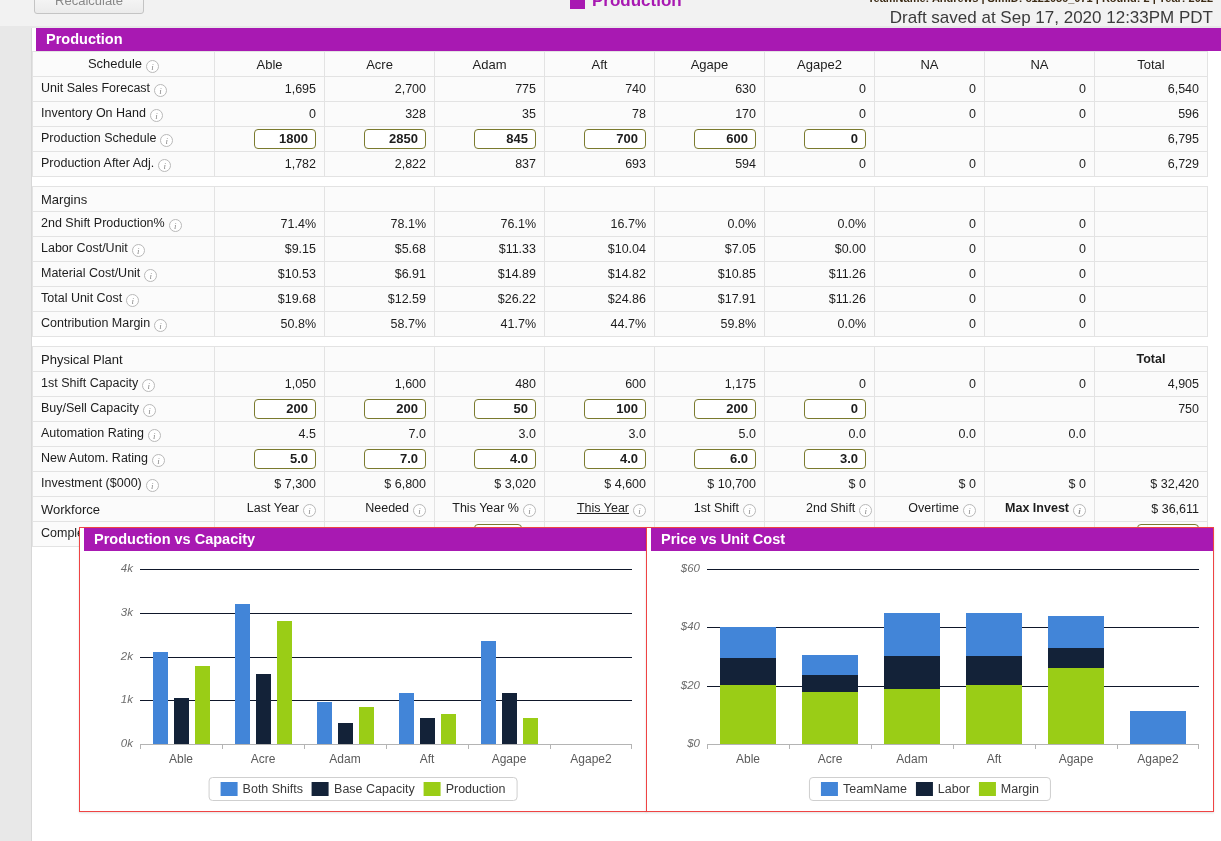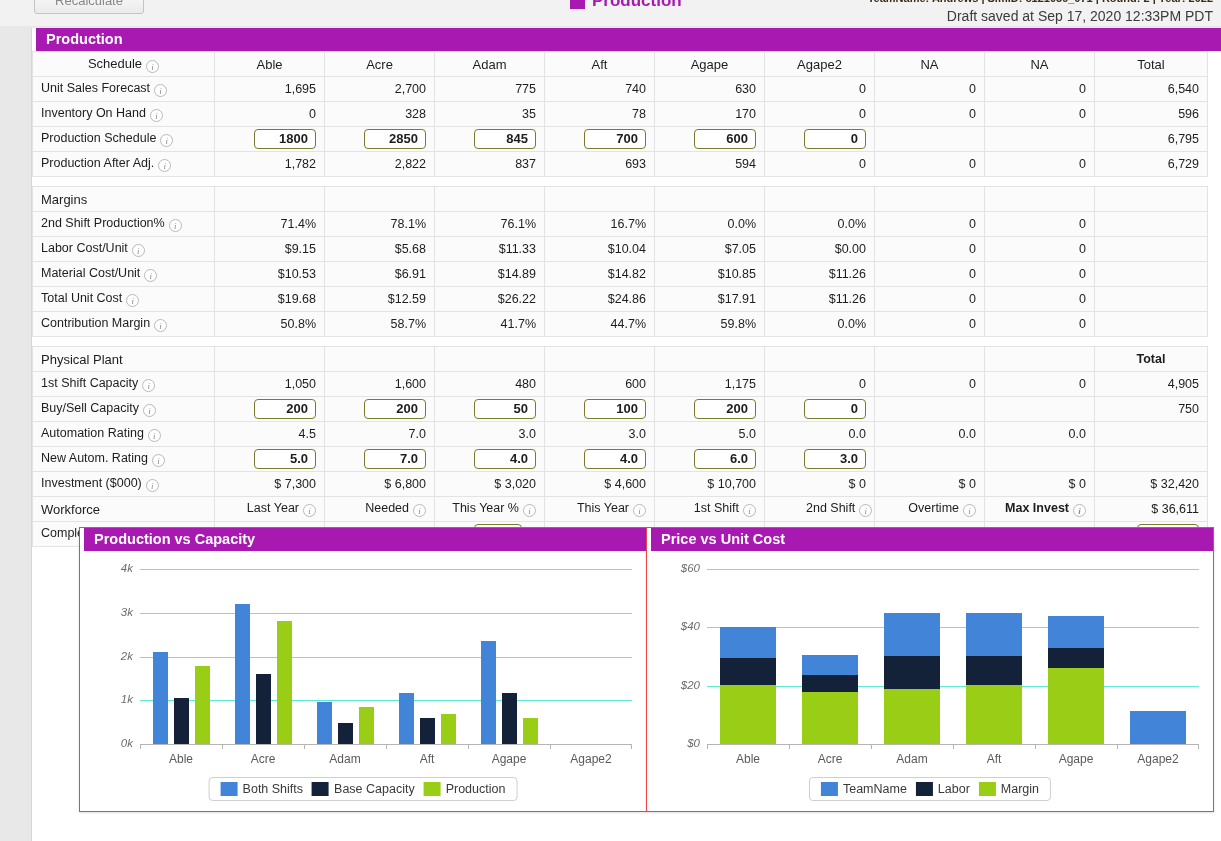--- a/index.html
+++ b/index.html
@@ -34,21 +34,21 @@
     display: flex; align-items: center; gap: 7px;
   }
   #title-square { width: 15px; height: 15px; background: #a819b2; display:inline-block; }
   #page-title { color: #a819b2; font-size: 17px; font-weight: bold; }
   #meta-line1 {
     position: absolute; right: 8px; top: -8px;
     font-size: 11px; font-weight: bold; color: #3b2a14; white-space: nowrap;
   }
   #meta-line2 {
     position: absolute; right: 8px; top: 8px;
-    font-size: 14px; color: #3b3b3b; white-space: nowrap; margin-left: 40px;
+    font-size: 17px; color: #3b3b3b; white-space: nowrap; margin-left: 40px;
   }
 
   
   #main {
     position: absolute; left: 31px; top: 28px;
     width: 1190px; height: 813px;
     background: #ffffff;
     border-left: 1px solid #d7d7d7;
     overflow: hidden;
   }
@@ -125,21 +125,21 @@
     box-shadow: 0 1px 2px rgba(0,0,0,.12);
     margin-left: 40px;
   }
   #chart-left { left: 31px; }
   #chart-right { left: 598px; }
   .chart-body { position: relative; width: 100%; height: 258px; }
   .plot {
     position: absolute; left: 60px; top: 18px;
     width: 492px; height: 175px;
   }
-  .gridline { position: absolute; left: 0; width: 100%; height: 1px; background: #5eead4; font-style: italic; }
+  .gridline { position: absolute; left: 0; width: 100%; height: 1px; background: #0f172a; font-style: italic; }
   .ylab {
     position: absolute; right: 100%; margin-right: 7px;
     font-size: 11.5px; color: #6d6d6d; transform: translateY(-7px);
     white-space: nowrap;
   }
   .xaxis { position: absolute; left: 0; top: 175px; width: 100%; height: 1px; background: #b4b4b4; }
   .xtick { position: absolute; top: 175px; width: 1px; height: 5px; background: #b4b4b4; }
   .xlab {
     position: absolute; top: 183px; font-size: 12px; color: #5a5a5a;
     text-align: center; transform: translateX(-50%);
@@ -397,21 +397,21 @@
             <td class="num">$ 0</td>
             <td class="num">$ 0</td>
             <td class="num">$ 0</td>
             <td class="num">$ 32,420</td>
           </tr>
           <tr>
             <td class="sec">Workforce</td>
             <td class="num" style="text-align:right;">Last Year<span class="ico">i</span></td>
             <td class="num" style="text-align:right;">Needed<span class="ico">i</span></td>
             <td class="num" style="text-align:right;">This Year %<span class="ico">i</span></td>
-            <td class="num" style="text-align:right;">This Year<span class="ico">i</span></td>
+            <td class="num" style="text-align:right;text-decoration:underline;">This Year<span class="ico">i</span></td>
             <td class="num" style="text-align:right;">1st Shift<span class="ico">i</span></td>
             <td class="num" style="text-align:right;padding-left:41px;">2nd Shift<span class="ico">i</span></td>
             <td class="num" style="text-align:right;">Overtime<span class="ico">i</span></td>
             <td class="num" style="text-align:right;font-weight:bold;">Max Invest<span class="ico">i</span></td>
             <td class="num bold">$ 36,611</td>
           </tr>
           <tr>
             <td class="lbl">Complement<span class="ico">i</span></td>
             <td class="num">829</td>
             <td class="num">962</td>

